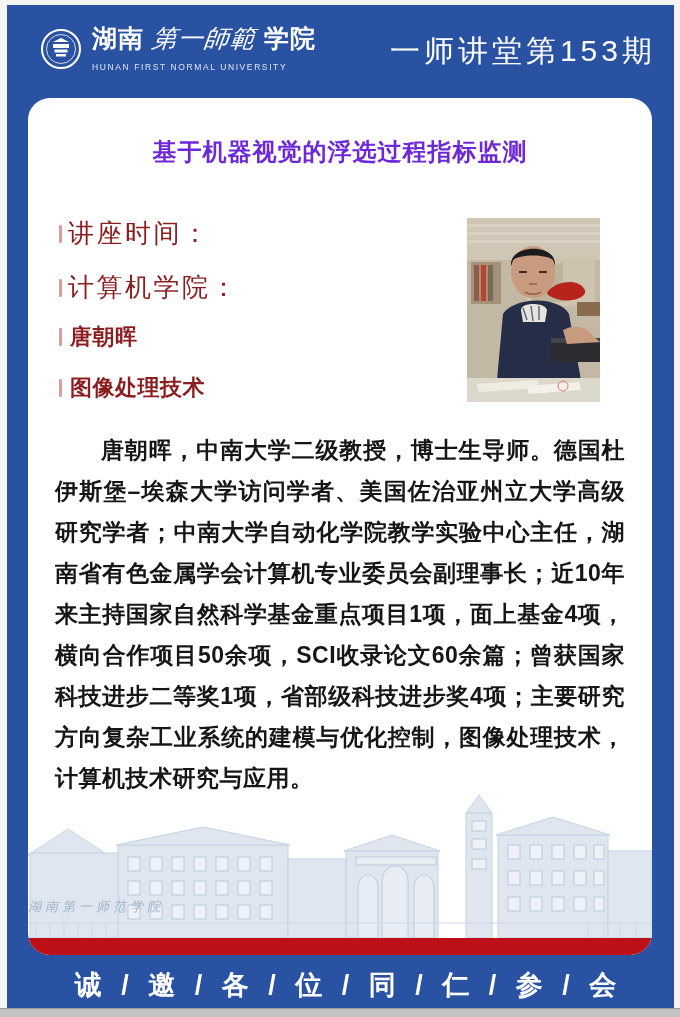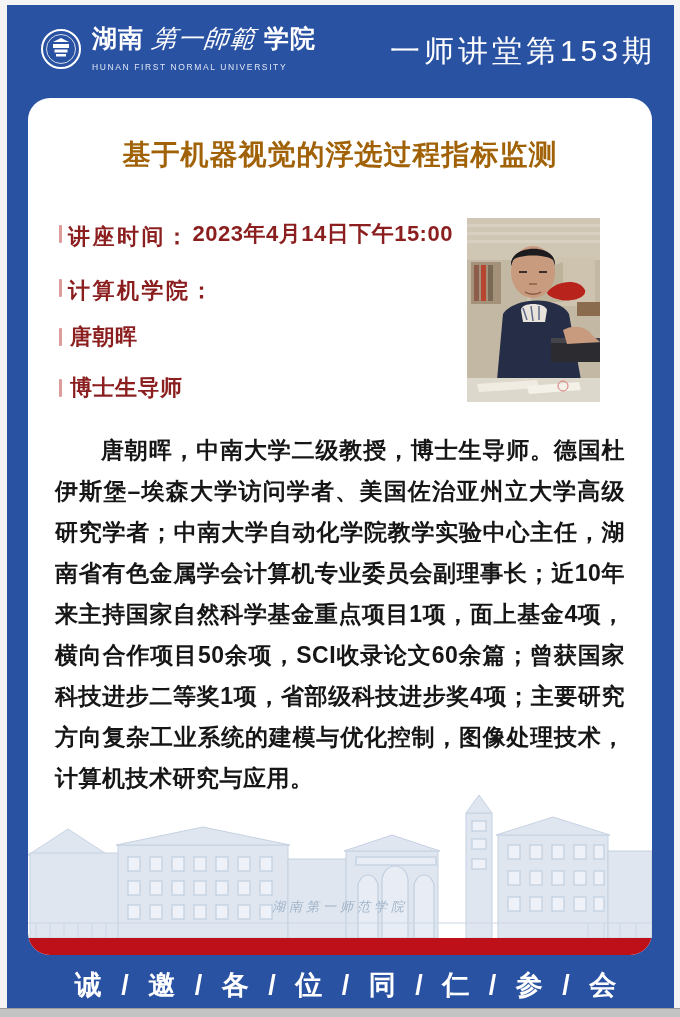--- a/index.html
+++ b/index.html
@@ -12,34 +12,34 @@
   .logo-group{position:absolute;left:33px;top:20px;display:flex;align-items:center;}
   .seal{width:42px;height:42px;margin-right:10px;}
   .uni-text{display:flex;flex-direction:column;}
   .uni-cn{color:#ffffff;font-size:25px;font-weight:600;letter-spacing:1px;line-height:26px;white-space:nowrap;}
   .uni-cn .cal{font-style:italic;transform:skewX(-6deg);display:inline-block;font-weight:400;}
   .uni-en{color:#dfe6f5;font-size:8.5px;letter-spacing:1.6px;margin-top:11px;white-space:nowrap;}
   .series-title{position:absolute;right:18px;top:26px;color:#ffffff;font-size:30px;font-weight:400;letter-spacing:4px;white-space:nowrap;}
 
   
   .card{position:absolute;left:21px;top:93px;width:624px;height:857px;background:#ffffff;border-radius:22px;overflow:hidden;}
-  .card-title{position:absolute;left:0;top:38px;width:100%;text-align:center;color:#a16207;font-size:28px;font-weight:bold;letter-spacing:1px;white-space:nowrap;}
+  .card-title{position:absolute;left:0;top:38px;width:100%;text-align:center;color:#6d28d9;font-size:24px;font-weight:bold;letter-spacing:1px;white-space:nowrap;}
 
   .info-row{position:absolute;left:31px;display:flex;align-items:center;white-space:nowrap;}
   .info-bar{width:3px;height:18px;background:rgba(197,74,74,.55);margin-right:6px;border-radius:1px;}
-  .info-label{color:#8b1e1e;font-size:22px;font-weight:bold;letter-spacing:2.5px;margin-top:6px;}
+  .info-label{color:#8b1e1e;font-size:26px;font-weight:normal;letter-spacing:2.5px;}
   .info-value{color:#8b1e1e;font-size:22px;font-weight:bold;letter-spacing:0.5px;margin-left:2px;}
   .row-0{top:118px}.row-1{top:172px}.row-2{top:224px}.row-3{top:275px}
 
   .photo{position:absolute;left:439px;top:120px;width:133px;height:184px;overflow:hidden;}
 
   .bio{position:absolute;left:27px;top:332px;width:570px;color:#161616;font-size:23px;font-weight:bold;line-height:41px;text-align:justify;text-indent:2em;letter-spacing:0.5px;}
 
   .watermark{position:absolute;left:0;bottom:17px;width:624px;height:143px;}
-  .wm-text{position:absolute;left:0;bottom:22px;width:100%;text-align:center;color:#9fb3c8;font-size:13px;letter-spacing:4px;font-style:italic;}
+  .wm-text{position:absolute;left:0;bottom:22px;width:100%;text-align:left;color:#9fb3c8;font-size:13px;letter-spacing:4px;font-style:italic;}
   .red-bar{position:absolute;left:0;bottom:0;width:100%;height:17px;background:#be1018;}
 
   .footer-line{position:absolute;left:0;top:962px;width:680px;text-align:center;color:#ffffff;font-size:27px;font-weight:600;letter-spacing:3px;word-spacing:6px;white-space:nowrap;}
 </style>
 </head>
 <body>
 
 <div class="stage">
   <div class="poster">
 
@@ -58,33 +58,32 @@
       </div>
     </div>
     <div class="series-title">一师讲堂第153期</div>
 
     <div class="card">
       <div class="card-title">基于机器视觉的浮选过程指标监测</div>
 
       <div class="info-row row-0">
         <span class="info-bar"></span>
         <span class="info-label">讲座时间：</span>
-        <span class="info-value">2023年4月14日下午15:00</span>
       </div>
       <div class="info-row row-1">
         <span class="info-bar"></span>
         <span class="info-label">计算机学院：</span>
       </div>
       <div class="info-row row-2">
         <span class="info-bar"></span>
         <span class="info-value">唐朝晖</span>
       </div>
       <div class="info-row row-3">
         <span class="info-bar"></span>
-        <span class="info-value">博士生导师</span>
+        <span class="info-value">图像处理技术</span>
       </div>
 
       <div class="photo">
         <svg width="133" height="184" viewBox="0 0 133 184">
           <rect x="0" y="0" width="133" height="184" fill="#c3b8a4"></rect>
           <rect x="0" y="0" width="133" height="42" fill="#cfc6b4"></rect>
           <rect x="0" y="6" width="133" height="3" fill="#d8d0c0"></rect>
           <rect x="0" y="14" width="133" height="3" fill="#d8d0c0"></rect>
           <rect x="0" y="22" width="133" height="3" fill="#d8d0c0"></rect>
           <rect x="4" y="44" width="30" height="42" fill="#a4917a"></rect>

